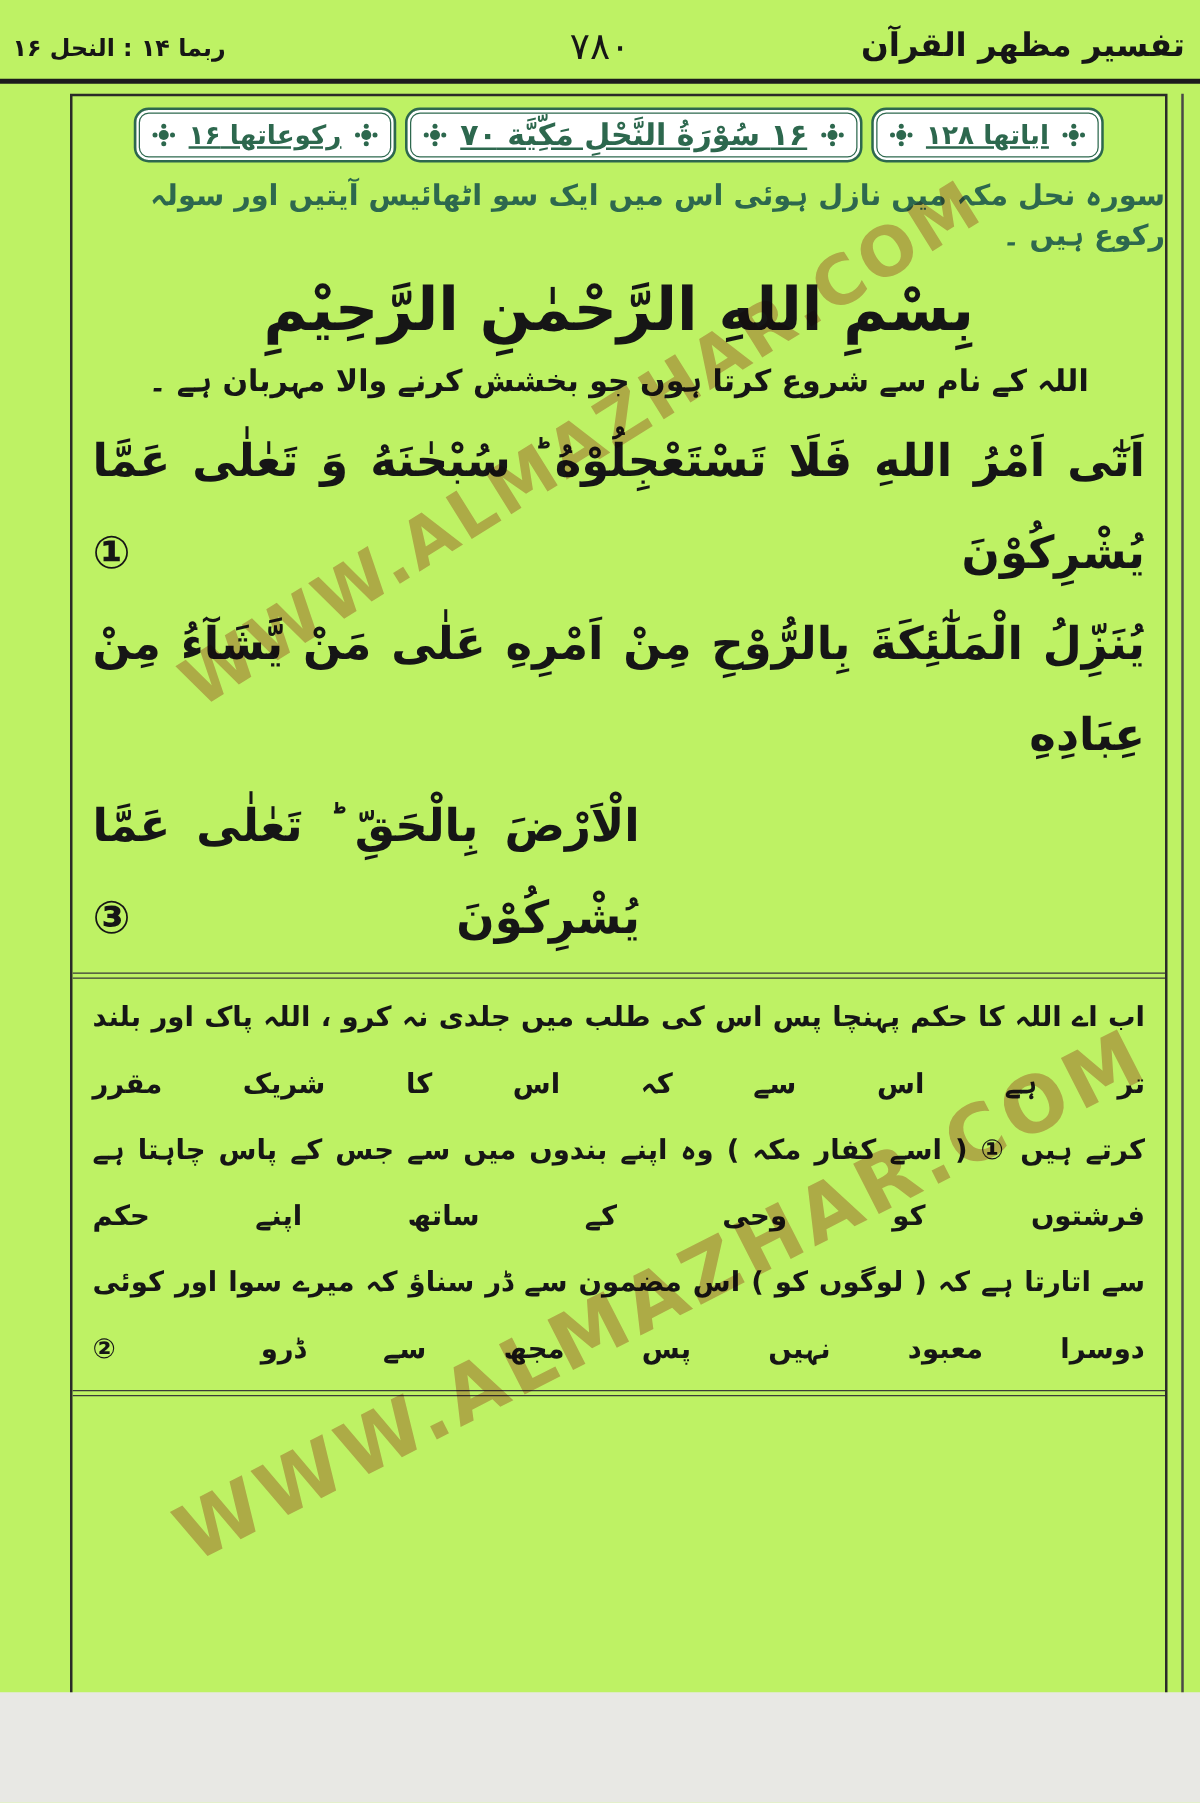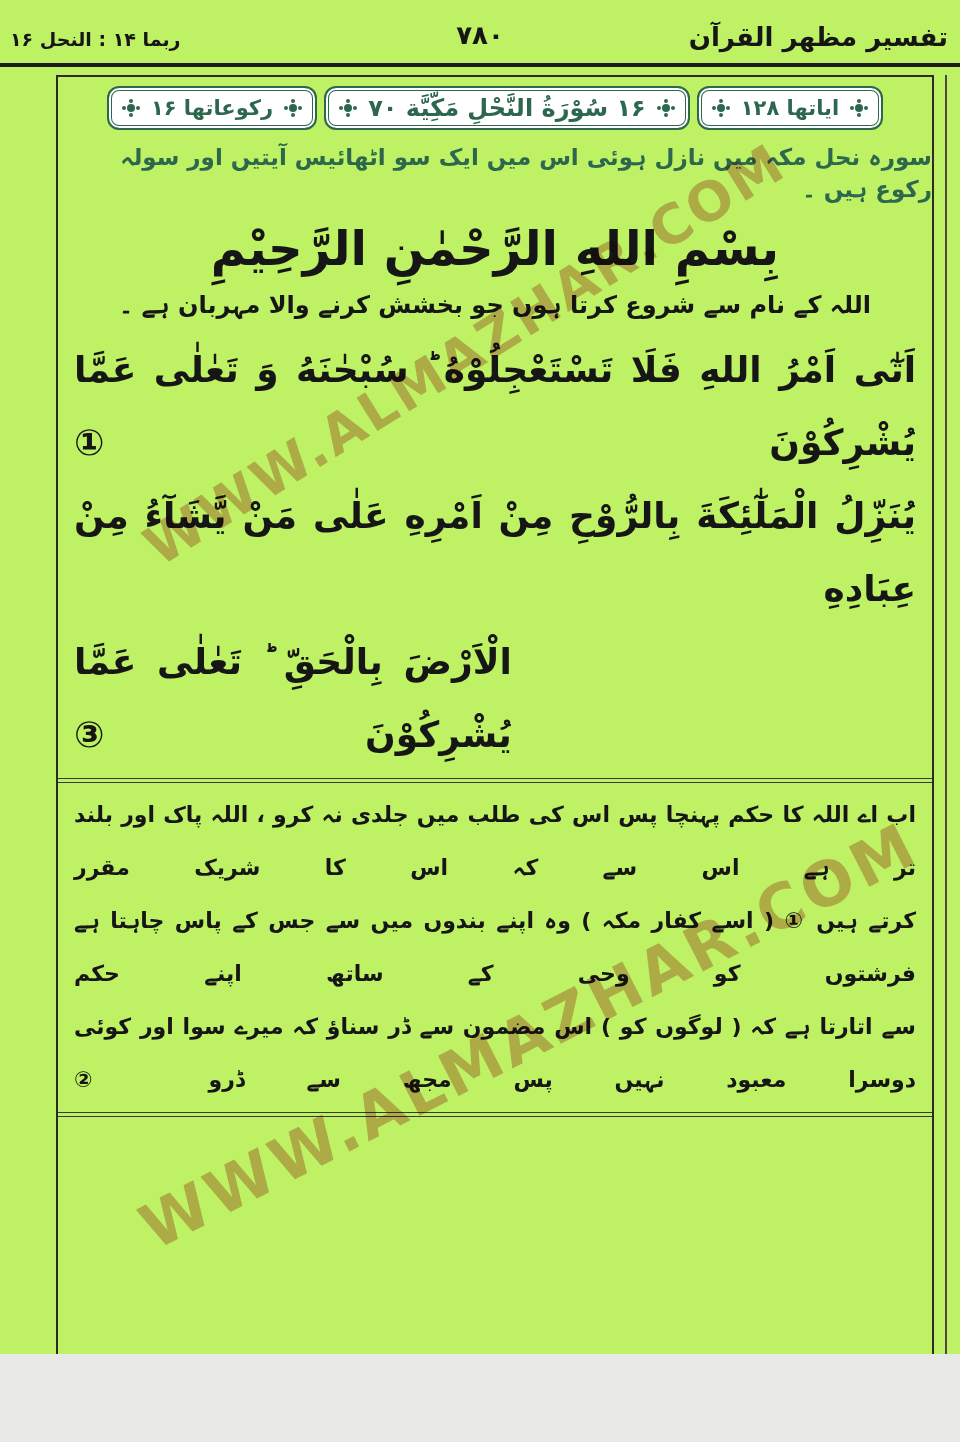--- a/index.html
+++ b/index.html
@@ -1,33 +1,33 @@
 <!DOCTYPE html>
 <html lang="ur" style="--green: #2d684e; --watermark: #c84b45;"><head>
 <meta charset="utf-8">
 <style>
   html,body{margin:0;padding:0;background:#e8e8e4;}
   .page{position:relative;width:960px;height:1354px;background:#bef264;overflow:hidden;
         font-family:"DejaVu Sans",sans-serif;color:#161616;padding-left:12px;}
   
   .hdr{position:absolute;top:20px;left:0;width:960px;height:42px;}
   .hdr-left{position:absolute;left:10px;top:8px;font-size:19px;font-weight:bold;direction:rtl;}
-  .hdr-center{position:absolute;left:0;right:0;top:0;text-align:center;font-size:26px;font-weight:bold;direction:rtl;}
+  .hdr-center{position:absolute;left:0;right:0;top:0;text-align:center;font-size:30px;font-weight:normal;direction:rtl;}
   .hdr-right{position:absolute;right:12px;top:2px;font-size:26px;font-weight:bold;direction:rtl;}
   .rule-top{position:absolute;top:63px;left:0;width:960px;height:4px;background:#1c1c1c;}
   .rule-bottom{position:absolute;top:1383px;left:0;width:960px;height:4px;background:#1c1c1c;}
   .edge-line{position:absolute;left:945px;top:75px;width:2px;height:1300px;background:#4a4a46;}
   
   .frame{position:absolute;left:56px;top:75px;width:878px;height:1300px;border:2px solid #2b2b28;
          box-sizing:border-box;overflow:hidden;background:transparent;}
   
   .banner-row{margin:9px 12px 0;display:flex;direction:rtl;justify-content:center;gap:7px;}
   .cart{display:flex;align-items:center;gap:12px;border:2px solid var(--green);border-radius:12px;
         box-shadow:inset 0 0 0 2px #fff,inset 0 0 0 3px var(--green);
-        padding:6px 14px;color:var(--green);font-weight:bold;background:#fff;direction:rtl;}
+        padding:6px 14px;color:var(--green);font-weight:bold;background:#fff;direction:rtl;text-decoration:underline;}
   .cart-sm{font-size:21px;}
   .cart-lg{font-size:24px;justify-content:center;}
   .orn{display:inline-block;width:8px;height:8px;border-radius:50%;background:var(--green);
        box-shadow:0 -7px 0 -2px var(--green),0 7px 0 -2px var(--green),
                   -7px 0 0 -2px var(--green),7px 0 0 -2px var(--green);margin:0 4px;}
   
   .intro{margin-top:11px;text-align:right;direction:rtl;color:var(--green);
          font-size:23px;font-weight:bold;line-height:32px;}
   .bismillah{margin-top:8px;text-align:center;direction:rtl;font-size:48px;font-weight:bold;line-height:70px;}
   .bismillah-tr{margin-top:2px;text-align:center;direction:rtl;font-size:24px;font-weight:bold;line-height:40px;}

